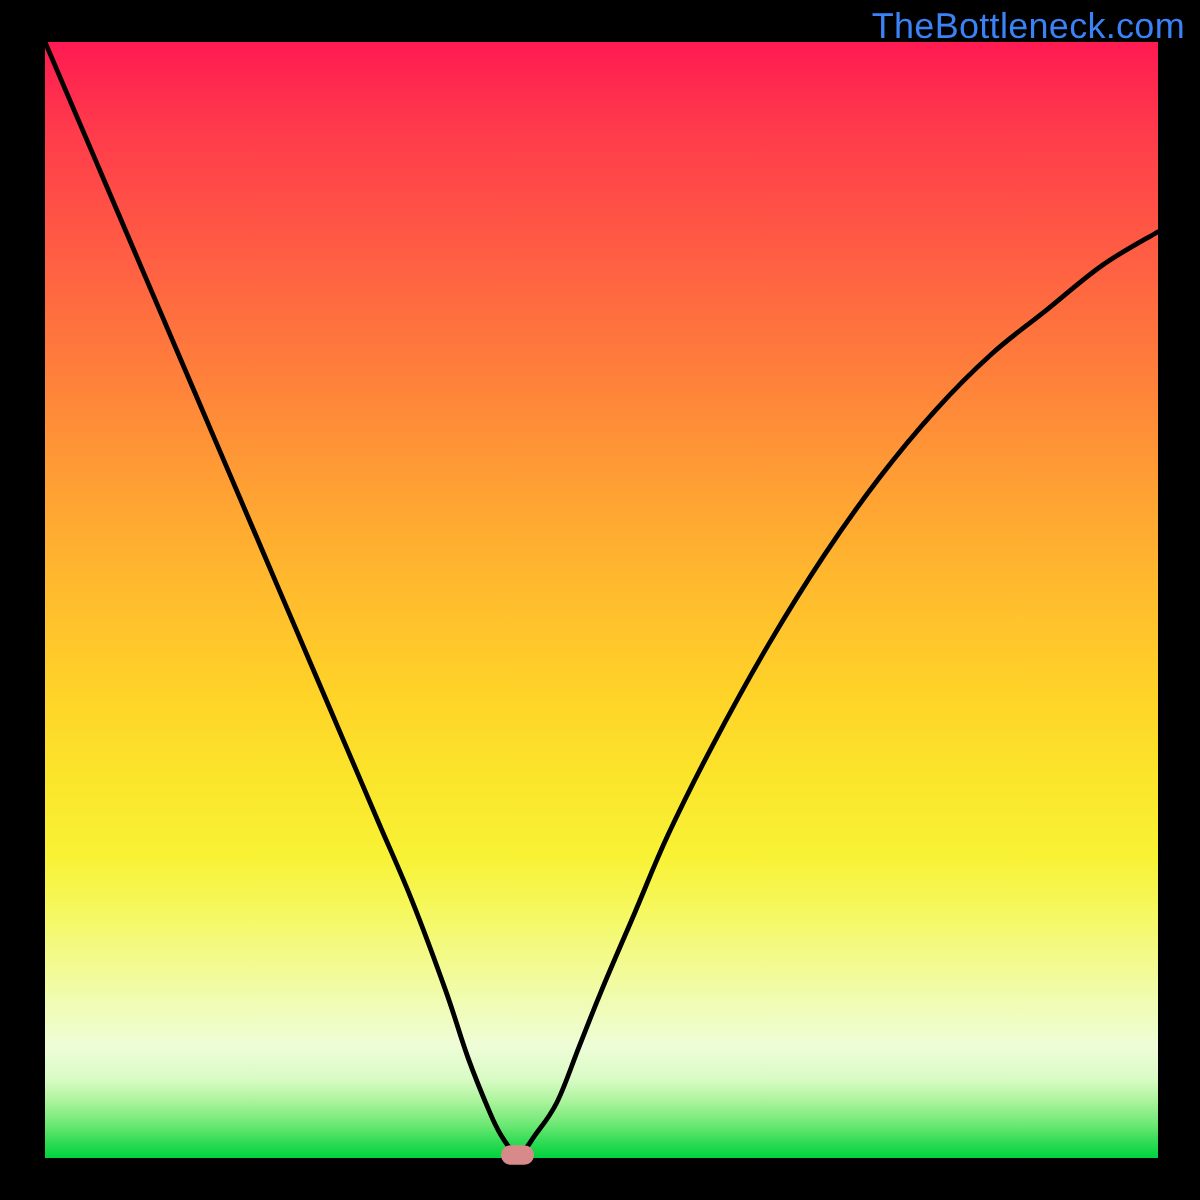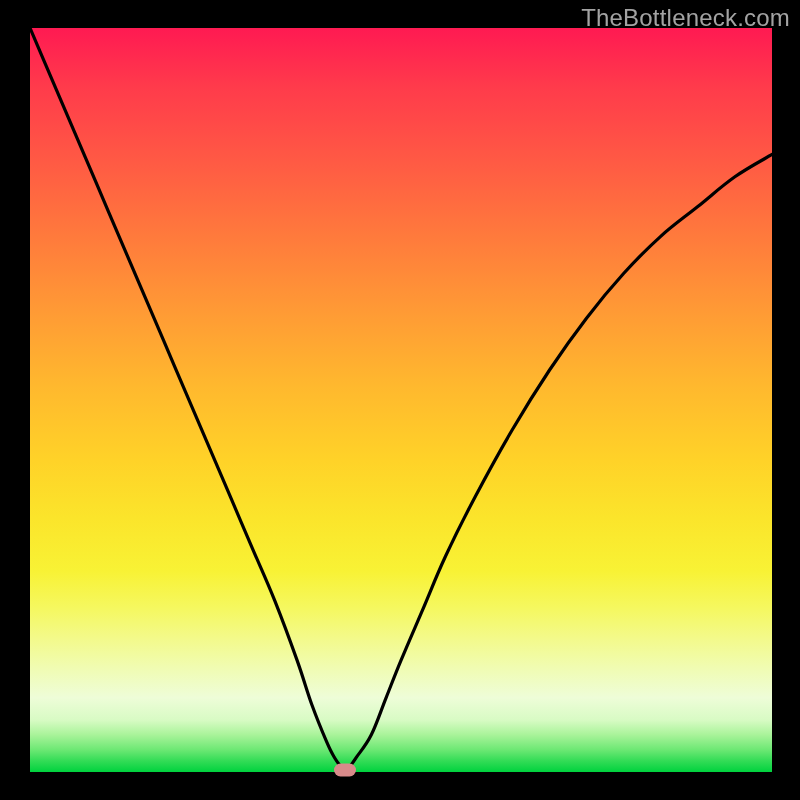--- a/index.html
+++ b/index.html
@@ -45,21 +45,21 @@
       #33dc56 98.5%,
       #00d23e 100%
     );
   }
   .watermark {
     position: absolute;
     top: 4px;
     right: 10px;
     font-size: 24px;
     font-weight: 400;
-    color: #a3a3a3;
+    color: #3b82f6;
     letter-spacing: 0.2px;
     user-select: none;
     text-align: center;
   }
   svg.curve {
     position: absolute;
     left: 0;
     top: 0;
     width: 742px;
     height: 744px;

